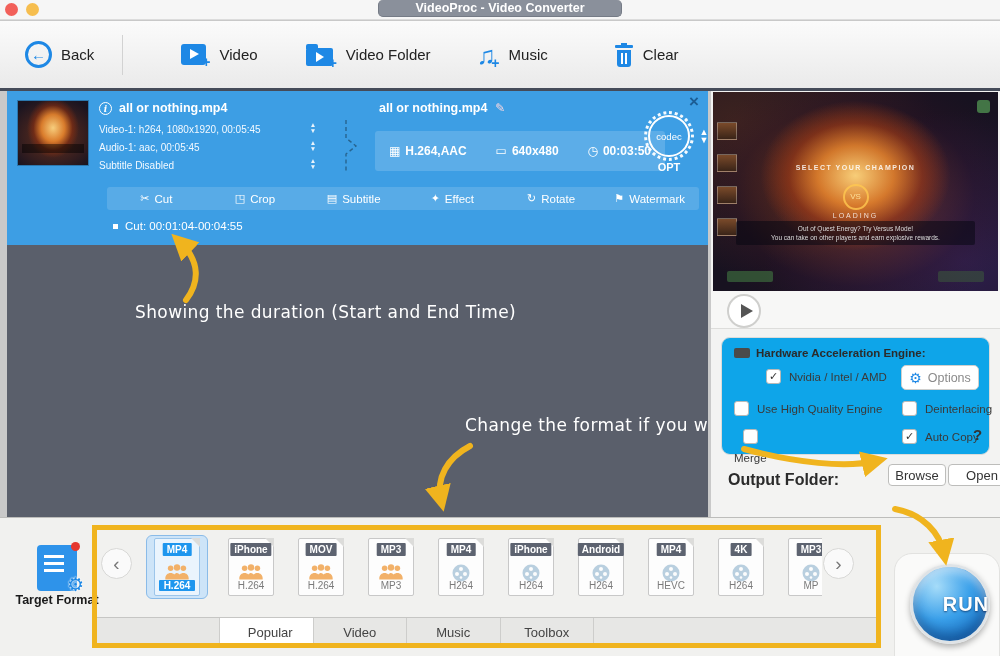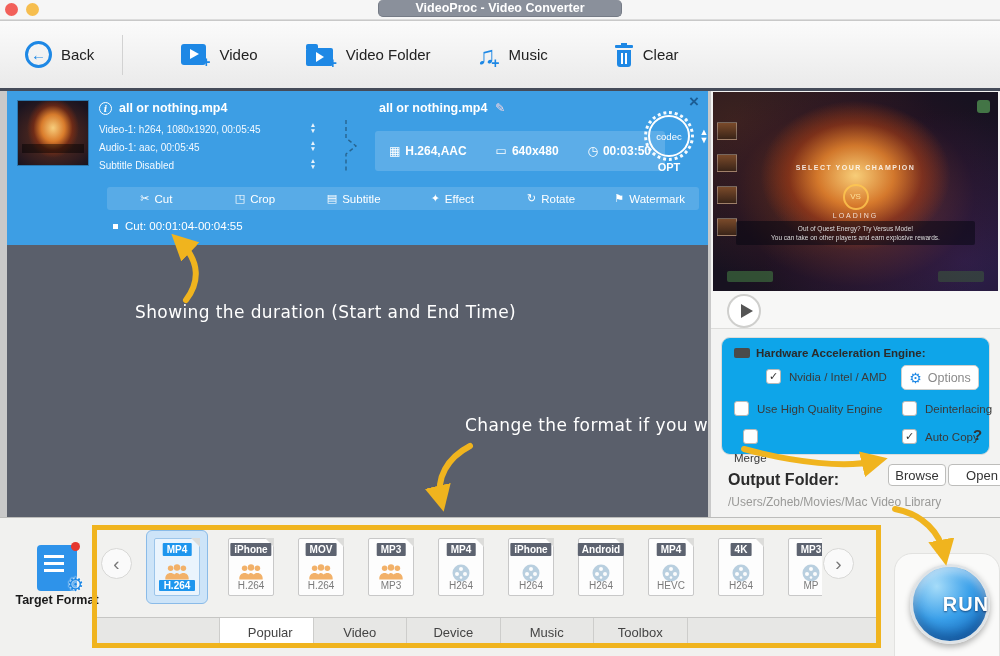--- a/index.html
+++ b/index.html
@@ -115,21 +115,21 @@
   .tf-icon{position:absolute;left:37px;top:27px;width:40px;height:46px;background:#2e93ea;border-radius:4px;}
   .tf-icon::before{content:"";position:absolute;left:7px;top:10px;width:20px;height:3px;background:#fff;box-shadow:0 7px 0 #fff,0 14px 0 #fff;}
   .tf-icon .dot{position:absolute;right:-3px;top:-3px;width:9px;height:9px;border-radius:50%;background:#e5372f;}
   .tf-icon .tf-gear{position:absolute;right:-7px;bottom:-5px;font-size:19px;color:#1e88e5;text-shadow:0 0 2px #fff,0 0 2px #fff;}
   .tf-label{position:absolute;left:2px;top:75px;width:110px;text-align:center;font-weight:bold;font-size:12.5px;color:#1b1b1b;}
   .ybox{position:absolute;left:92px;top:7px;width:789px;height:123px;border:5px solid var(--highlight-yellow,#f0b41e);z-index:40;pointer-events:none;}
   .chev{position:absolute;top:30px;width:31px;height:31px;background:#fafafa;border:1px solid #d8d8d6;border-radius:50%;color:#777;
     display:flex;align-items:center;justify-content:center;font-size:19px;z-index:10;cursor:default;}
   .chev-l{left:101px;} .chev-r{left:823px;}
   .fmt-scroll{position:absolute;left:146px;top:11px;width:676px;height:76px;display:flex;gap:16px;align-items:center;overflow:hidden;z-index:5;}
-  .fmt-card{width:54px;height:74px;flex:none;display:flex;align-items:center;justify-content:center;cursor:default;}
+  .fmt-card{width:54px;height:64px;flex:none;display:flex;align-items:center;justify-content:center;cursor:default;}
   .fmt-card.selected{width:62px;background:#cde4f8;border:1px solid #8abbe8;border-radius:6px;}
   .fmt-doc{width:46px;height:58px;background:#fdfdfd;border:1px solid #c8c8c8;border-radius:2px;position:relative;}
   .fmt-doc::before{content:"";position:absolute;top:-1px;right:-1px;border-style:solid;border-width:0 9px 9px 0;border-color:transparent #dcdcda transparent transparent;}
   .fmt-badge{position:absolute;top:4px;left:50%;transform:translateX(-50%);background:#5d6370;color:#fff;font-size:10px;font-weight:bold;
     padding:1px 4px;border-radius:1px;white-space:nowrap;max-width:56px;overflow:hidden;}
   .fmt-codec{position:absolute;bottom:4px;left:0;width:100%;text-align:center;font-size:10px;color:#7b7b7b;}
   .fmt-card.selected .fmt-doc{background:#eaf4fd;border-color:#9cc5ea;}
   .fmt-card.selected .fmt-badge{background:#1e96ee;}
   .fmt-card.selected .fmt-codec{background:#1e96ee;color:#fff;width:80%;left:10%;border-radius:1px;font-weight:bold;}
   .fmt-icon{position:absolute;top:24px;left:0;width:100%;display:flex;justify-content:center;}
@@ -325,21 +325,20 @@
     <div class="cbrow cb5 checked">
       <span class="box"></span>
       <span>Auto Copy</span>
     </div>
     <div class="help-q">?</div>
   </div>
 
   <div class="of-label">Output Folder:</div>
   <div class="of-btn of-browse">Browse</div>
   <div class="of-btn of-open">Open</div>
-  <div class="of-path">/Users/Zoheb/Movies/Mac Video Library</div>
 </div>
 
 <div class="bottom">
   <div class="tf-icon">
     <span class="dot"></span>
     <span class="tf-gear">⚙</span>
   </div>
   <div class="tf-label">Target Format</div>
 
   <div class="chev chev-l">‹</div>
@@ -536,23 +535,20 @@
   <div class="fmt-tabs">
 
       <div class="fmt-tab selected">
         <span>Popular</span>
       </div>
 
       <div class="fmt-tab">
         <span>Video</span>
       </div>
 
-      <div class="fmt-tab">
-        <span>Device</span>
-      </div>
 
       <div class="fmt-tab">
         <span>Music</span>
       </div>
 
       <div class="fmt-tab">
         <span>Toolbox</span>
       </div>
     </div>
 

